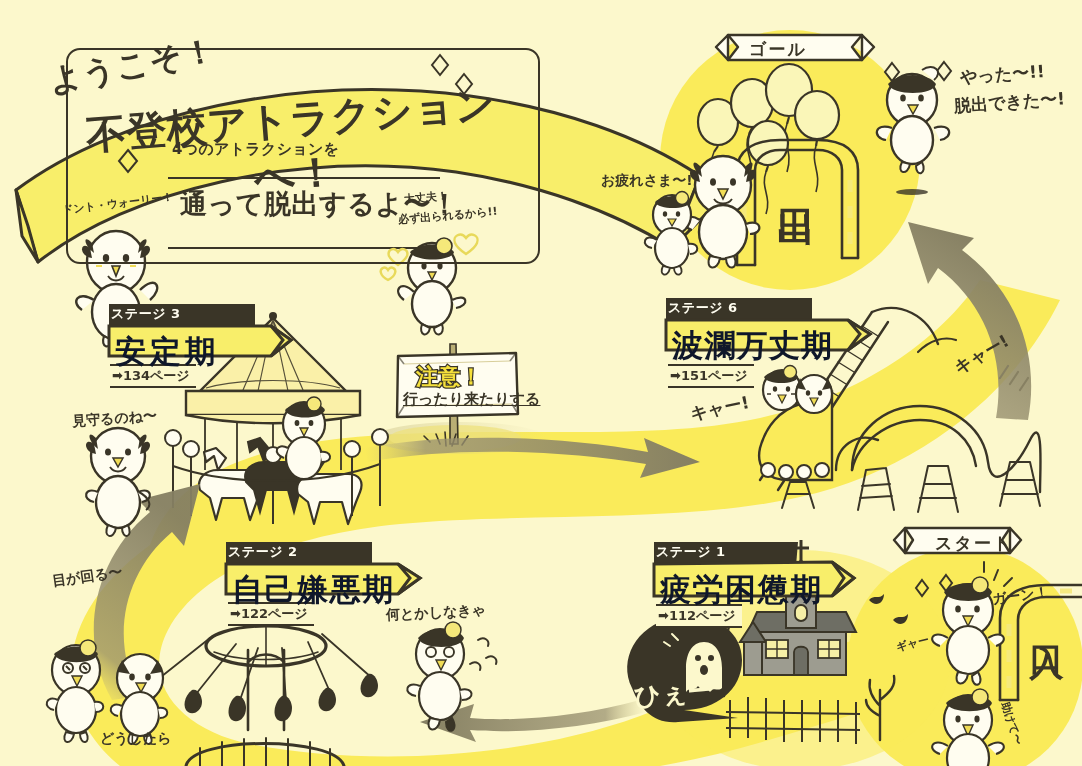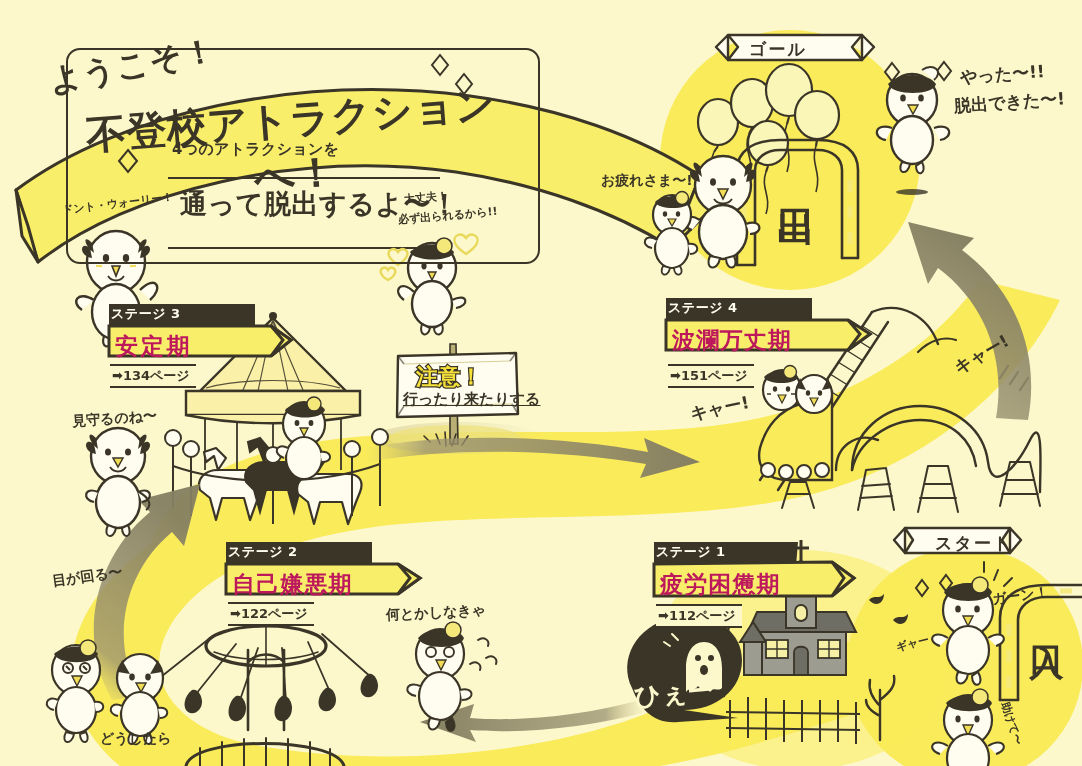--- a/index.html
+++ b/index.html
@@ -30,21 +30,21 @@
   .sub1{left:172px;top:140px;font-size:15px;font-weight:bold;}
   .sub2{left:180px;top:186px;font-size:27px;font-weight:bold;}
 
   
   .flag{position:absolute;}
   .flag .num{
     position:absolute;left:6px;top:0;font-size:13px;font-weight:bold;color:#FFFDF0;
     letter-spacing:.04em;z-index:3;white-space:nowrap;
   }
   .flag .name{
-    position:absolute;left:10px;top:24px;font-size:23px;font-weight:bold;color:#be185d;
+    position:absolute;left:10px;top:24px;font-size:31px;font-weight:bold;color:#0f172a;
     letter-spacing:.12em;z-index:3;white-space:nowrap;
   }
   .page{
     position:absolute;font-size:13px;font-weight:bold;color:#3A3527;white-space:nowrap;
     border-top:2px solid #3A3527;border-bottom:2px solid #3A3527;padding:1px 6px 1px 2px;
     background:#FCF8CC;
   }
 
   
   .banner-label{
@@ -707,21 +707,21 @@
     <span class="name" style="top:31px;">安定期</span>
   </div>
   <div class="page" style="left:110px;top:364px;">➡134ページ</div>
 
   <div class="flag" style="left:662px;top:294px;">
     <svg width="240" height="64" style="position:absolute;left:0;top:0;">
       <path d="M4 4 L150 4 L150 28 L4 28 Z" fill="#3A3527"></path>
       <path d="M4 26 L186 26 L208 40 L186 56 L4 56 Z" fill="#F8EE6A" stroke="#3A3527" stroke-width="3"></path>
       <path d="M186 26 L208 40 L186 56 L198 40 Z" fill="#F8EE6A" stroke="#3A3527" stroke-width="3"></path>
     </svg>
-    <span class="num" style="top:5px;">ステージ 4</span>
+    <span class="num" style="top:5px;">ステージ 6</span>
     <span class="name" style="top:31px;letter-spacing:.04em;">波瀾万丈期</span>
   </div>
   <div class="page" style="left:668px;top:364px;">➡151ページ</div>
 
   <div class="flag" style="left:222px;top:538px;">
     <svg width="230" height="64" style="position:absolute;left:0;top:0;">
       <path d="M4 4 L150 4 L150 28 L4 28 Z" fill="#3A3527"></path>
       <path d="M4 26 L176 26 L198 40 L176 56 L4 56 Z" fill="#F8EE6A" stroke="#3A3527" stroke-width="3"></path>
       <path d="M176 26 L198 40 L176 56 L188 40 Z" fill="#F8EE6A" stroke="#3A3527" stroke-width="3"></path>
     </svg>

